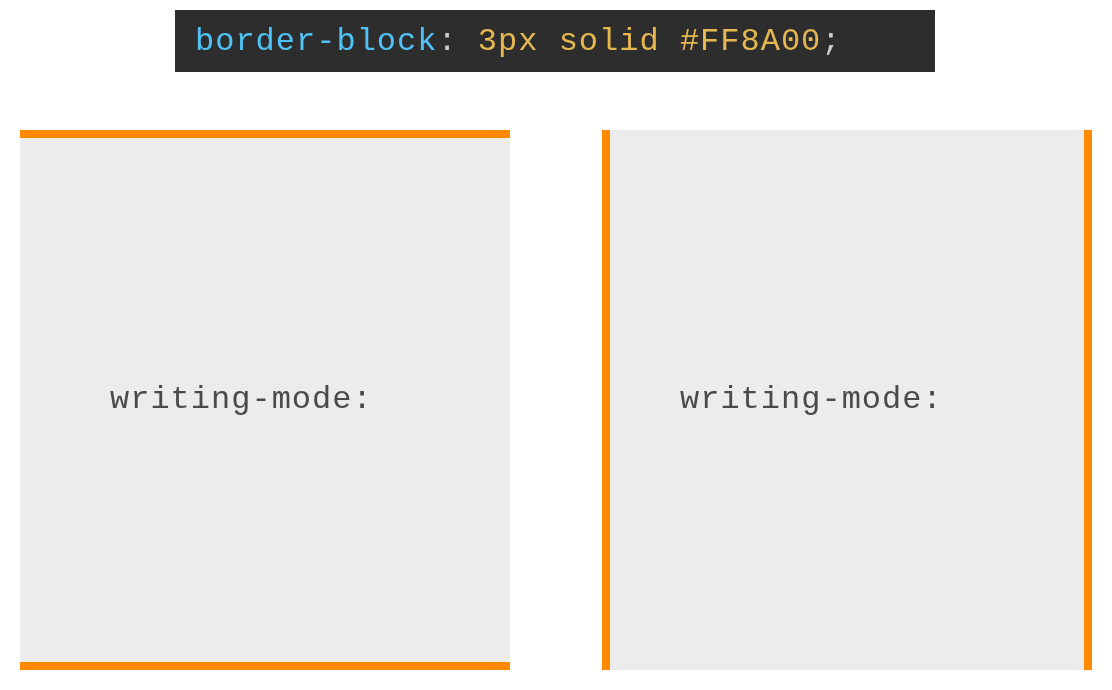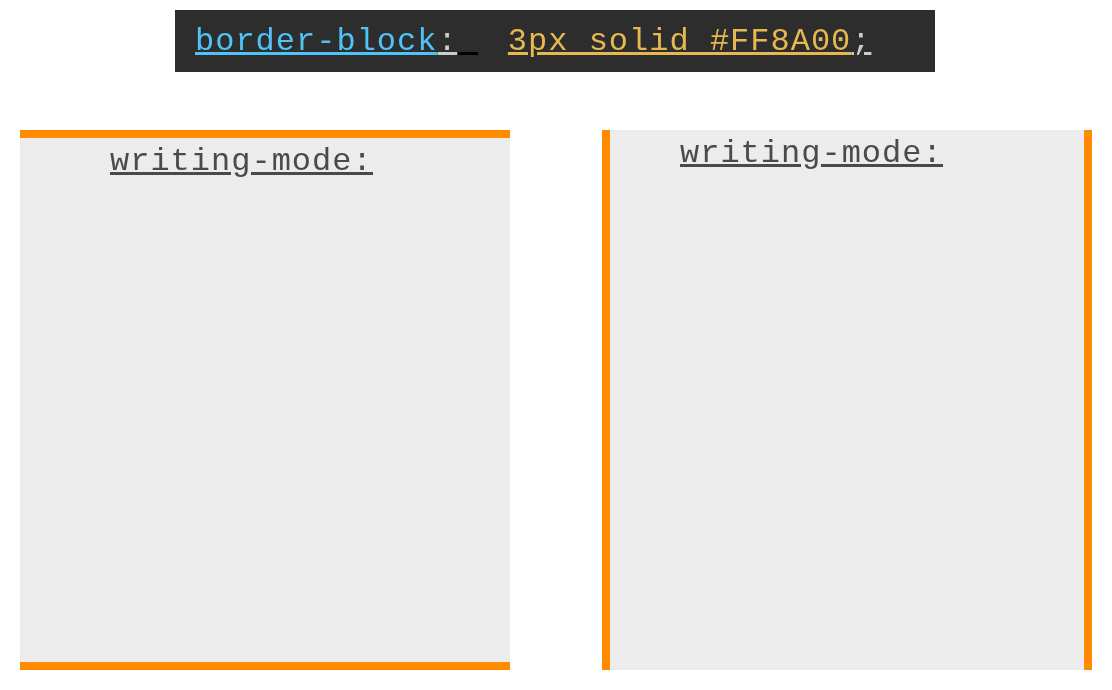--- a/index.html
+++ b/index.html
@@ -1,19 +1,18 @@
 <!DOCTYPE html>
 <html><head>
   <meta charset="utf-8">
   <style>
     * {
       margin: 0;
       padding: 0;
       box-sizing: border-box;
-      text-decoration: underline;
     }
     body {
       width: 1112px;
       height: 690px;
       background: #ffffff;
       font-family: "Courier New", Courier, monospace;
       position: relative;
     }
     .code-box {
       position: absolute;
@@ -29,39 +28,39 @@
       letter-spacing: 1px;
     }
     .code-property {
       color: #4fc3f7;
     }
     .code-colon {
       color: #cccccc;
     }
     .code-value {
       color: #e6b84f;
-      margin-left: 30px;
     }
     .code-semicolon {
       color: #cccccc;
     }
     .example-container {
       position: absolute;
       top: 130px;
       left: 20px;
       width: 1072px;
       height: 540px;
       display: flex;
       justify-content: space-between;
     }
     .example-box {
       width: 490px;
       height: 540px;
       background: #ececec;
       display: flex;
+      align-items: center;
       padding-left: 90px;
       position: relative;
     }
     .example-box-left {
       border-top: 8px solid #FF8A00;
       border-bottom: 8px solid #FF8A00;
     }
     .example-box-right {
       border-left: 8px solid #FF8A00;
       border-right: 8px solid #FF8A00;

